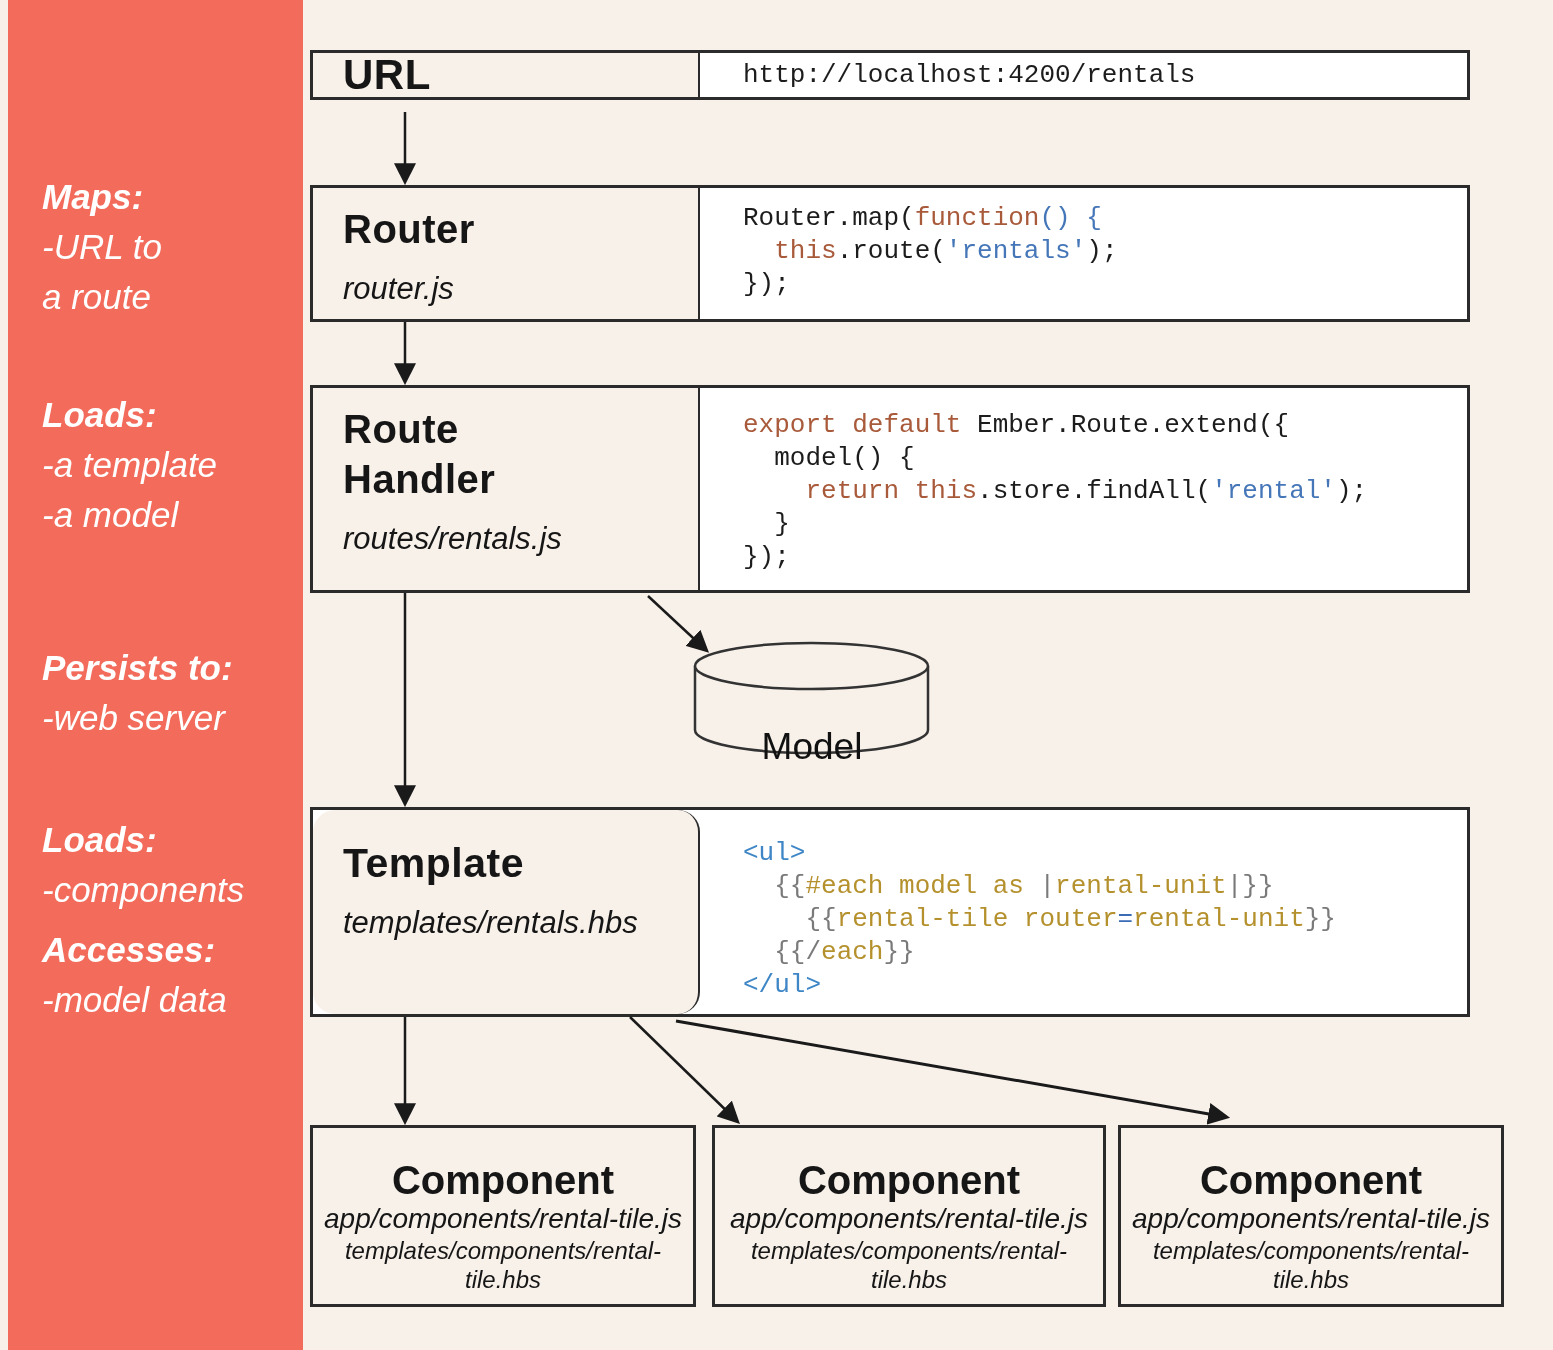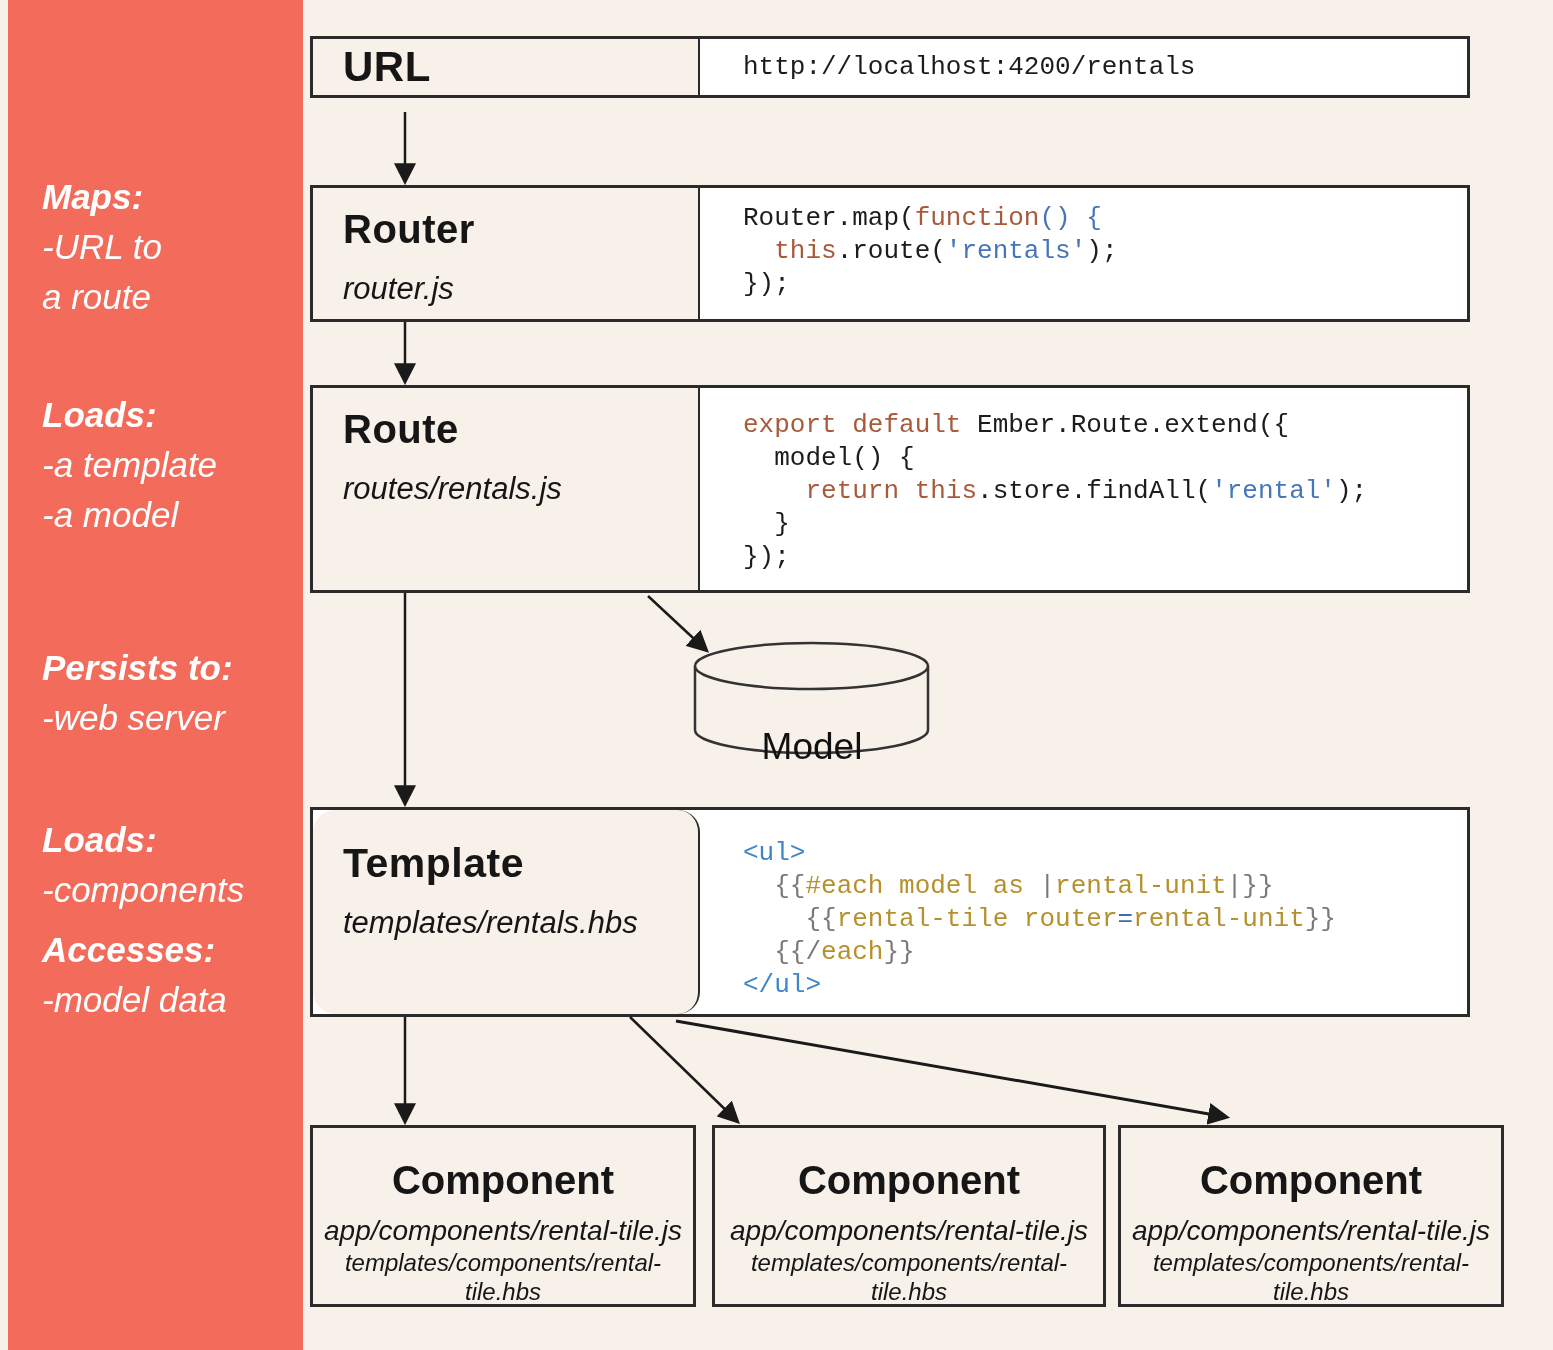--- a/index.html
+++ b/index.html
@@ -41,21 +41,21 @@
   }
   .code-line{white-space:pre;}
   .tok-plain{color:var(--codetext);}
   .tok-kw{color:var(--kw);}
   .tok-str{color:var(--str);}
   .tok-tag{color:var(--tag);}
   .tok-gold{color:var(--gold);}
   .tok-gray{color:var(--gray);}
   .tok-eq{color:var(--eq);}
   
-  #url-box{top:36px;height:62px;}
+  #url-box{top:50px;height:50px;}
   #url-box .labelcol{display:flex;align-items:center;padding-top:0;}
   #url-box .box-title{font-size:42px;line-height:42px;}
   #url-box .codecol{display:flex;align-items:center;padding-top:0;}
   
   #router-box{top:185px;height:137px;}
   #router-box .codecol{padding-top:14px;}
   
   #route-handler-box{top:385px;height:208px;}
   #route-handler-box .codecol{padding-top:21px;}
   
@@ -67,21 +67,21 @@
   #model-label{
     position:absolute;left:695px;top:698px;width:234px;text-align:center;
     font-size:37px;color:#111;margin-top:28px;
   }
   
   .component{
     position:absolute;top:1125px;height:182px;border:3px solid var(--border);
     background:var(--bg);box-sizing:border-box;text-align:center;padding-top:30px;color:#161616;
   }
   .component-title{font-weight:700;font-size:40px;line-height:44px;}
-  .component-js{font-style:italic;font-size:28px;line-height:34px;margin-top:12px;}
+  .component-js{font-style:italic;font-size:28px;line-height:34px;margin-top:0;}
   .component-hbs{font-style:italic;font-size:24px;line-height:29px;}
   #component-1{left:310px;width:386px;}
   #component-2{left:712px;width:394px;}
   #component-3{left:1118px;width:386px;}
   
   #overlay{position:absolute;left:0;top:0;width:1553px;height:1350px;pointer-events:none;}
 </style>
 </head>
 <body>
 
@@ -128,20 +128,21 @@
         <div class="code-line"><span class="tok-plain">Router.map(</span><span class="tok-kw">function</span><span class="tok-str">() {</span></div>
         <div class="code-line"><span class="tok-plain">  </span><span class="tok-kw">this</span><span class="tok-plain">.route(</span><span class="tok-str">'rentals'</span><span class="tok-plain">);</span></div>
         <div class="code-line"><span class="tok-plain">});</span></div>
       </div>
   </div>
 
   <div class="flowbox" id="route-handler-box">
     <div class="labelcol">
       <div class="box-title">
         <div>Route</div>
+        <div>Handler</div>
       </div>
       <div class="box-sub">routes/rentals.js</div>
     </div>
     <div class="codecol">
         <div class="code-line"><span class="tok-kw">export default</span><span class="tok-plain"> Ember.Route.extend({</span></div>
         <div class="code-line"><span class="tok-plain">  model() {</span></div>
         <div class="code-line"><span class="tok-plain">    </span><span class="tok-kw">return</span><span class="tok-plain"> </span><span class="tok-kw">this</span><span class="tok-plain">.store.findAll(</span><span class="tok-str">'rental'</span><span class="tok-plain">);</span></div>
         <div class="code-line"><span class="tok-plain">  }</span></div>
         <div class="code-line"><span class="tok-plain">});</span></div>
       </div>

